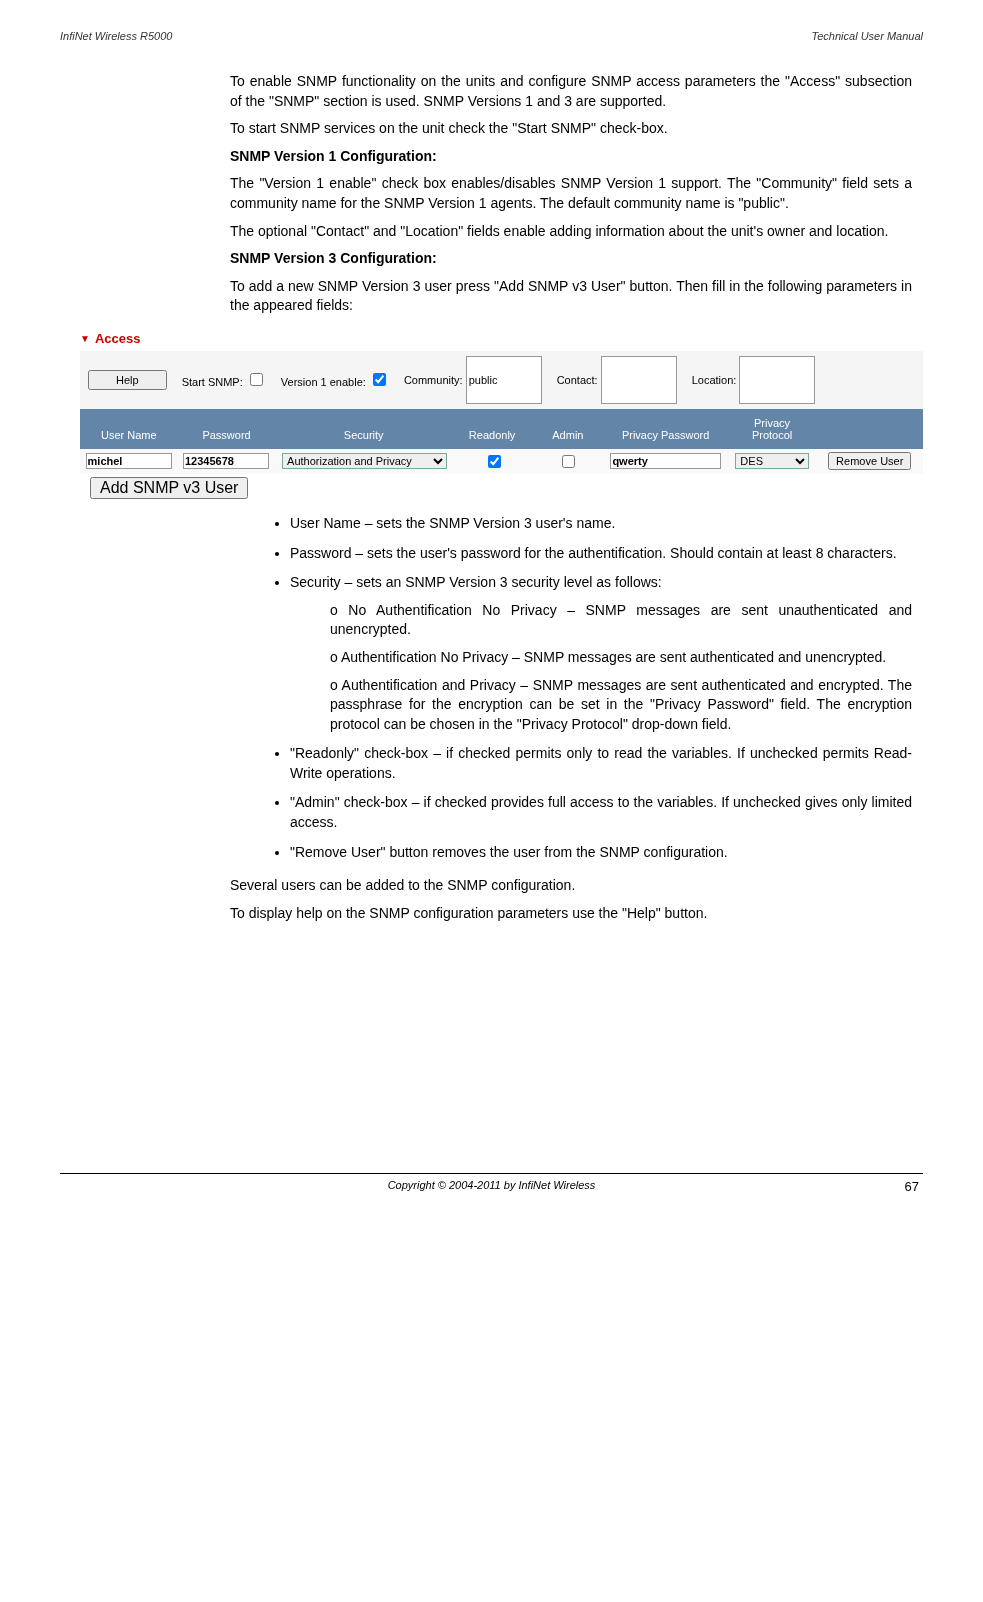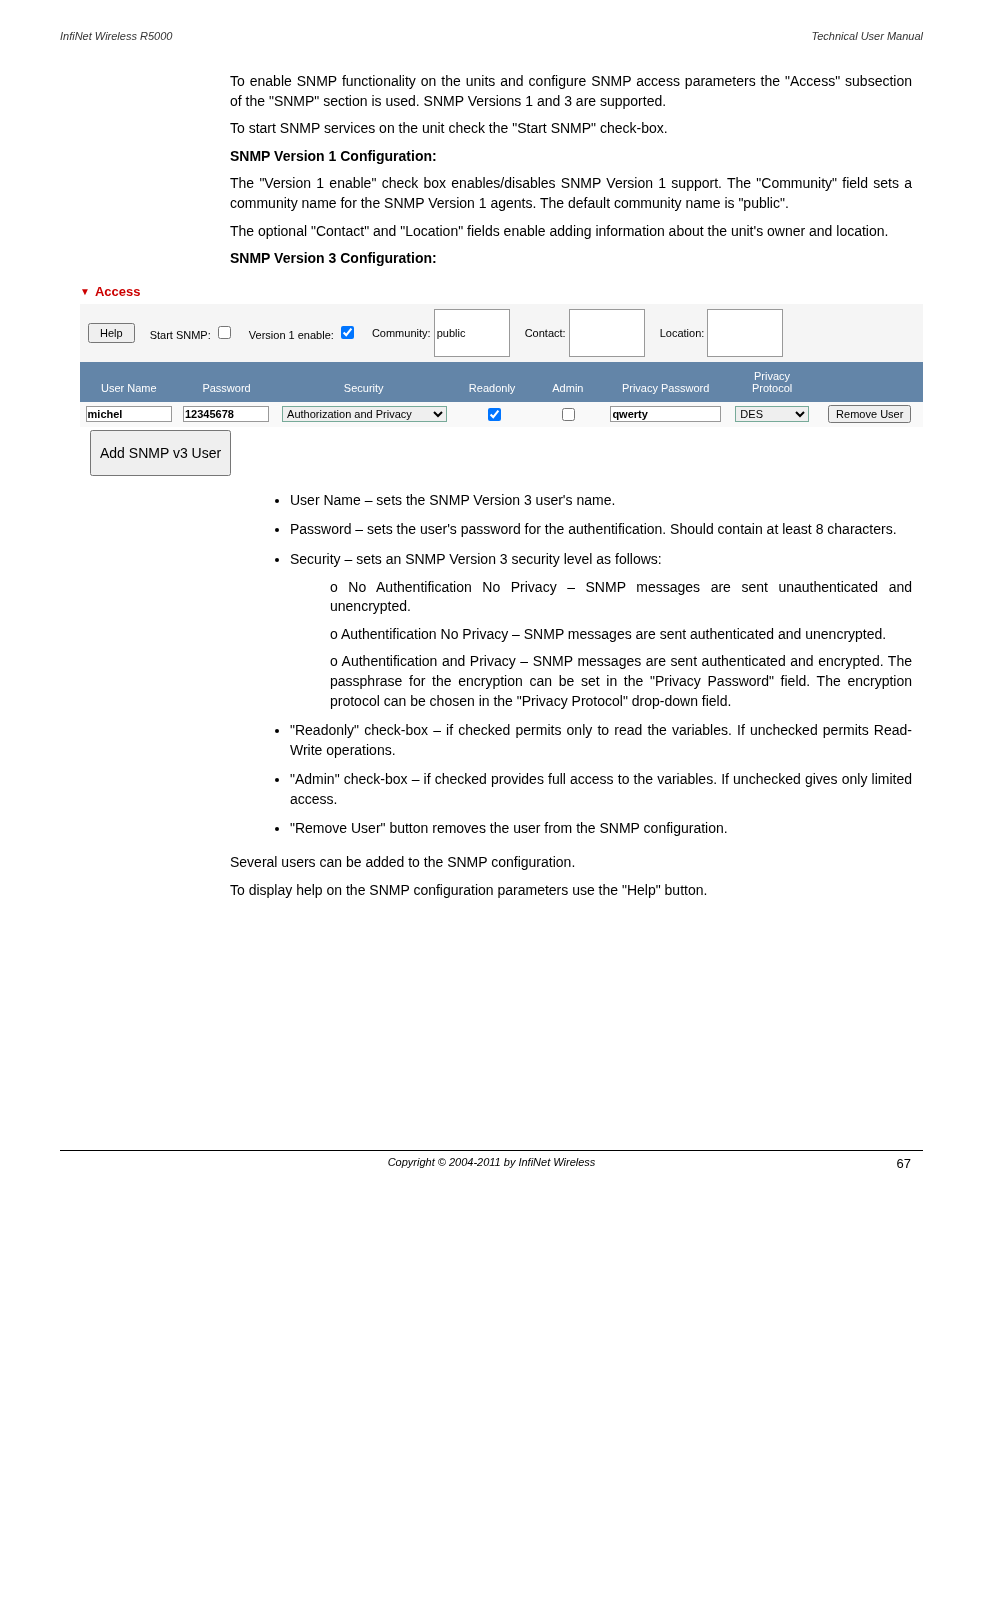--- a/index.html
+++ b/index.html
@@ -56,21 +56,21 @@
     }
     .toolbar {
       display: flex;
       align-items: center;
       gap: 15px;
       padding: 5px 8px;
       background: #f5f5f5;
     }
     .toolbar button {
       font-size: 11px;
-      padding: 2px 10px;
+      padding: 2px 26px;
     }
     .toolbar label {
       font-size: 11px;
     }
     .toolbar input[type="text"] {
       font-size: 11px;
       padding: 17px 2px;
       width: 70px;
       border: 1px solid #999;
     }
@@ -107,22 +107,22 @@
       font-size: 11px;
       border: 1px solid #7a9;
     }
     .table-row button {
       font-size: 11px;
       padding: 1px 6px;
     }
     .add-button {
       margin-top: 3px;
       margin-left: 10px;
-      font-size: 14px;
-      padding: 13px 8px;
+      font-size: 16px;
+      padding: 0 8px;
     }
     ul.bullet-list {
       list-style-type: disc;
       margin-left: 20px;
       padding-left: 40px;
     }
     ul.bullet-list > li {
       margin: 10px 0;
       text-align: justify;
     }
@@ -143,21 +143,21 @@
       margin-top: 250px;
       padding-top: 5px;
       display: flex;
       justify-content: center;
       position: relative;
       font-size: 11px;
       font-style: italic;
     }
     .page-num {
       position: absolute;
-      right: 12px;
+      right: 4px;
       font-style: normal;
       font-size: 13px;
     }
     .col-username { width: 100px; }
     .col-password { width: 100px; }
     .col-security { width: 190px; }
     .col-readonly { width: 80px; }
     .col-admin { width: 70px; }
     .col-privpass { width: 130px; }
     .col-privprot { width: 90px; }
@@ -172,20 +172,21 @@
     <span>Technical User Manual</span>
   </div>
 
   <div class="body-text">
     <p>To enable SNMP functionality on the units and configure SNMP access parameters the "Access" subsection of the "SNMP" section is used. SNMP Versions 1 and 3 are supported.</p>
     <p>To start SNMP services on the unit check the "Start SNMP" check-box.</p>
     <p class="bold">SNMP Version 1 Configuration:</p>
     <p>The "Version 1 enable" check box enables/disables SNMP Version 1 support. The "Community" field sets a community name for the SNMP Version 1 agents. The default community name is "public".</p>
     <p>The optional "Contact" and "Location" fields enable adding information about the unit's owner and location.</p>
     <p class="bold">SNMP Version 3 Configuration:</p>
+    <p>To add a new SNMP Version 3 user press "Add SNMP v3 User" button. Then fill in the following parameters in the appeared fields:</p>
   </div>
 
   <div class="screenshot">
     <div class="access-header">
       <span class="triangle">▼</span>
       <span>Access</span>
     </div>
     <div class="toolbar">
       <button>Help</button>
       <label><span>Start SNMP:</span> <input type="checkbox" style=""></label>

